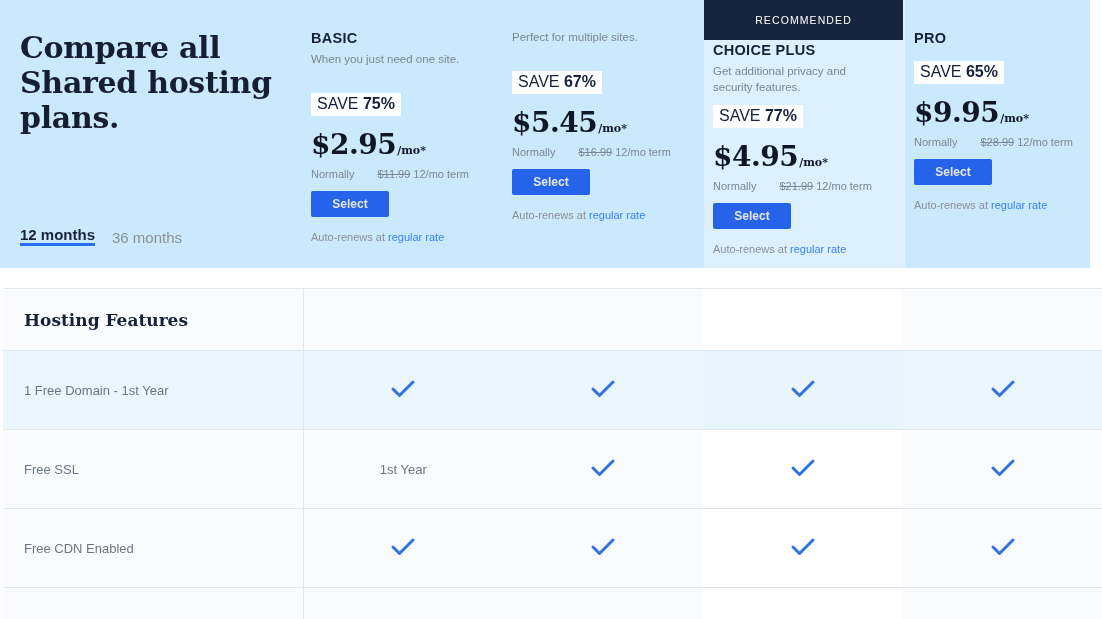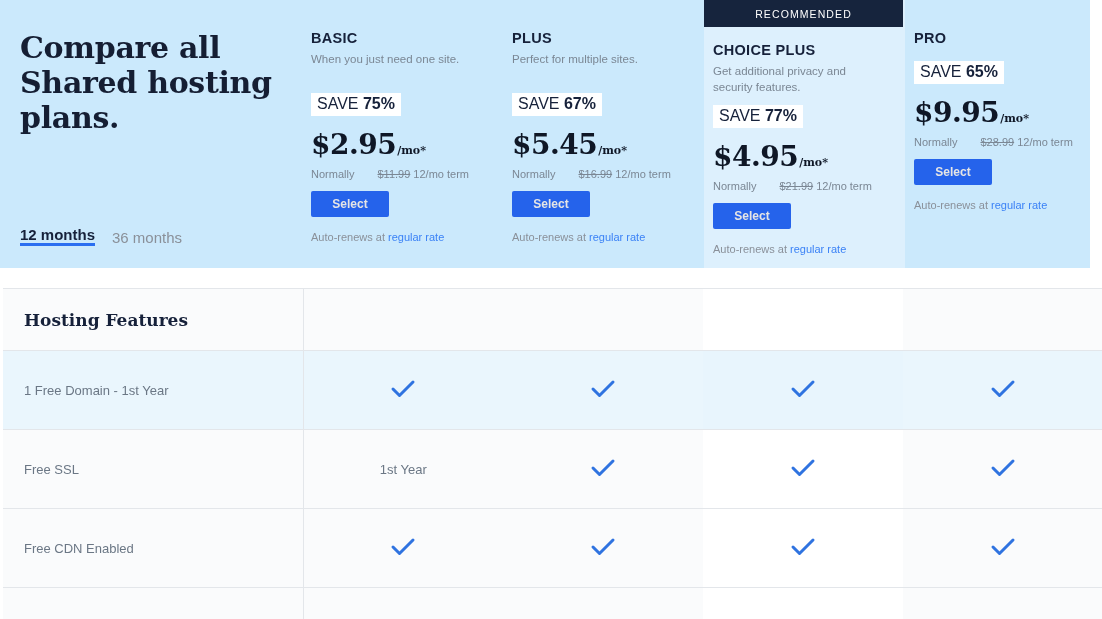--- a/index.html
+++ b/index.html
@@ -65,21 +65,21 @@
     position: relative;
   }
   .plan.featured {
     background: #ddf0fd;
     padding-top: 42px;
   }
 
   .rec-banner {
     position: absolute;
     top: 0; left: 0; right: 2px;
-    height: 27px;
+    height: 40px;
     background: #16243d;
     color: #ffffff;
     font-size: 10.5px;
     letter-spacing: 1.1px;
     display: flex;
     align-items: center;
     justify-content: center;
   }
 
   .plan-name {
@@ -241,21 +241,20 @@
       <span>12/mo term</span>
     </div>
     <button class="select-btn">Select</button>
     <div class="autorenew">
       <span>Auto-renews at</span>
       <a>regular rate</a>
     </div>
   </div>
 
   <div class="plan">
-    <div class="plan-name">PLUS</div>
     <div class="plan-desc">Perfect for multiple sites.</div>
     <div class="save-badge">
       <span class="lt">SAVE</span>
       <b>67%</b>
     </div>
     <div class="price-row">
       <span class="price-main">$5.45</span>
       <span class="price-suffix">/mo*</span>
     </div>
     <div class="normally">

